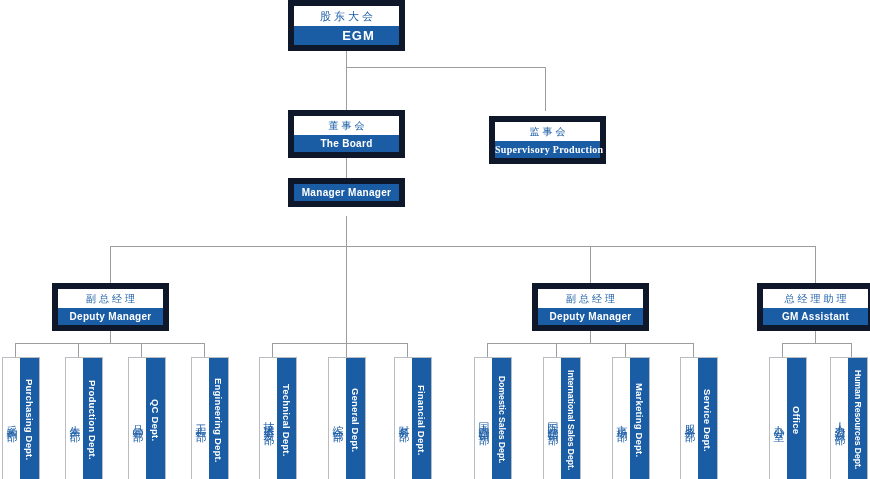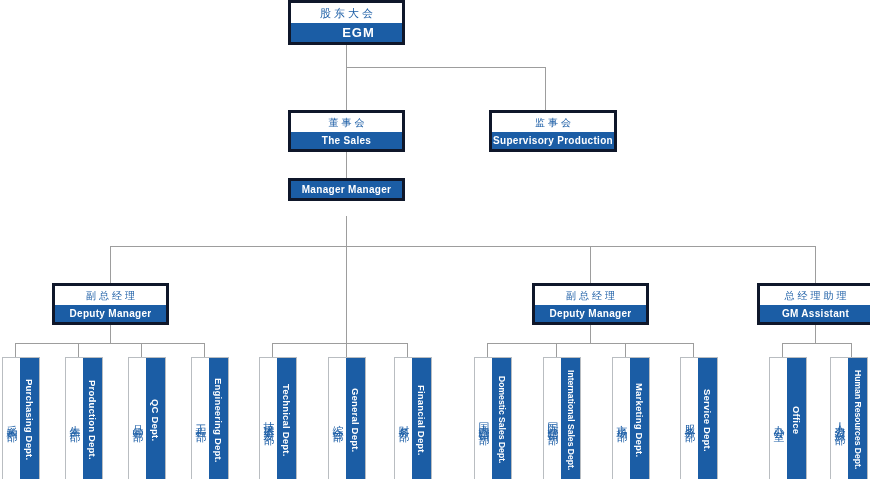--- a/index.html
+++ b/index.html
@@ -23,21 +23,21 @@
   .line {
     position: absolute;
     background: #9d9d9d;
   }
   .line.h { height: 1px; }
   .line.v { width: 1px; }
 
   
   .node {
     position: absolute;
-    border: 3px solid #0f172a;
+    border: 6px solid #0f172a;
     box-sizing: border-box;
     background: #ffffff;
   }
   .node .cn {
     height: 19px;
     line-height: 19px;
     text-align: center;
     color: #1c5ea6;
     font-size: 10px;
     letter-spacing: 3px;
@@ -147,24 +147,24 @@
   <div class="line v" style="left:782px; top:343px; height:14px;"></div>
   <div class="line v" style="left:851px; top:343px; height:14px;"></div>
 
   <div class="node root" style="left:288px; top:0px; width:117px;">
     <div class="cn">股东大会</div>
     <div class="en">EGM</div>
   </div>
 
   <div class="node" style="left:288px; top:110px; width:117px;">
     <div class="cn">董事会</div>
-    <div class="en">The Sales</div>
-  </div>
-
-  <div class="node" style="left:489px; top:110px; width:128px;">
+    <div class="en">The Board</div>
+  </div>
+
+  <div class="node" style="left:489px; top:116px; width:117px;font-family:Liberation Serif, serif;">
     <div class="cn">监事会</div>
     <div class="en">Supervisory Production</div>
   </div>
 
   <div class="node" style="left:288px; top:178px; width:117px;">
     <div class="en">Manager Manager</div>
   </div>
 
   <div class="node" style="left:52px; top:283px; width:117px;">
     <div class="cn">副总经理</div>

